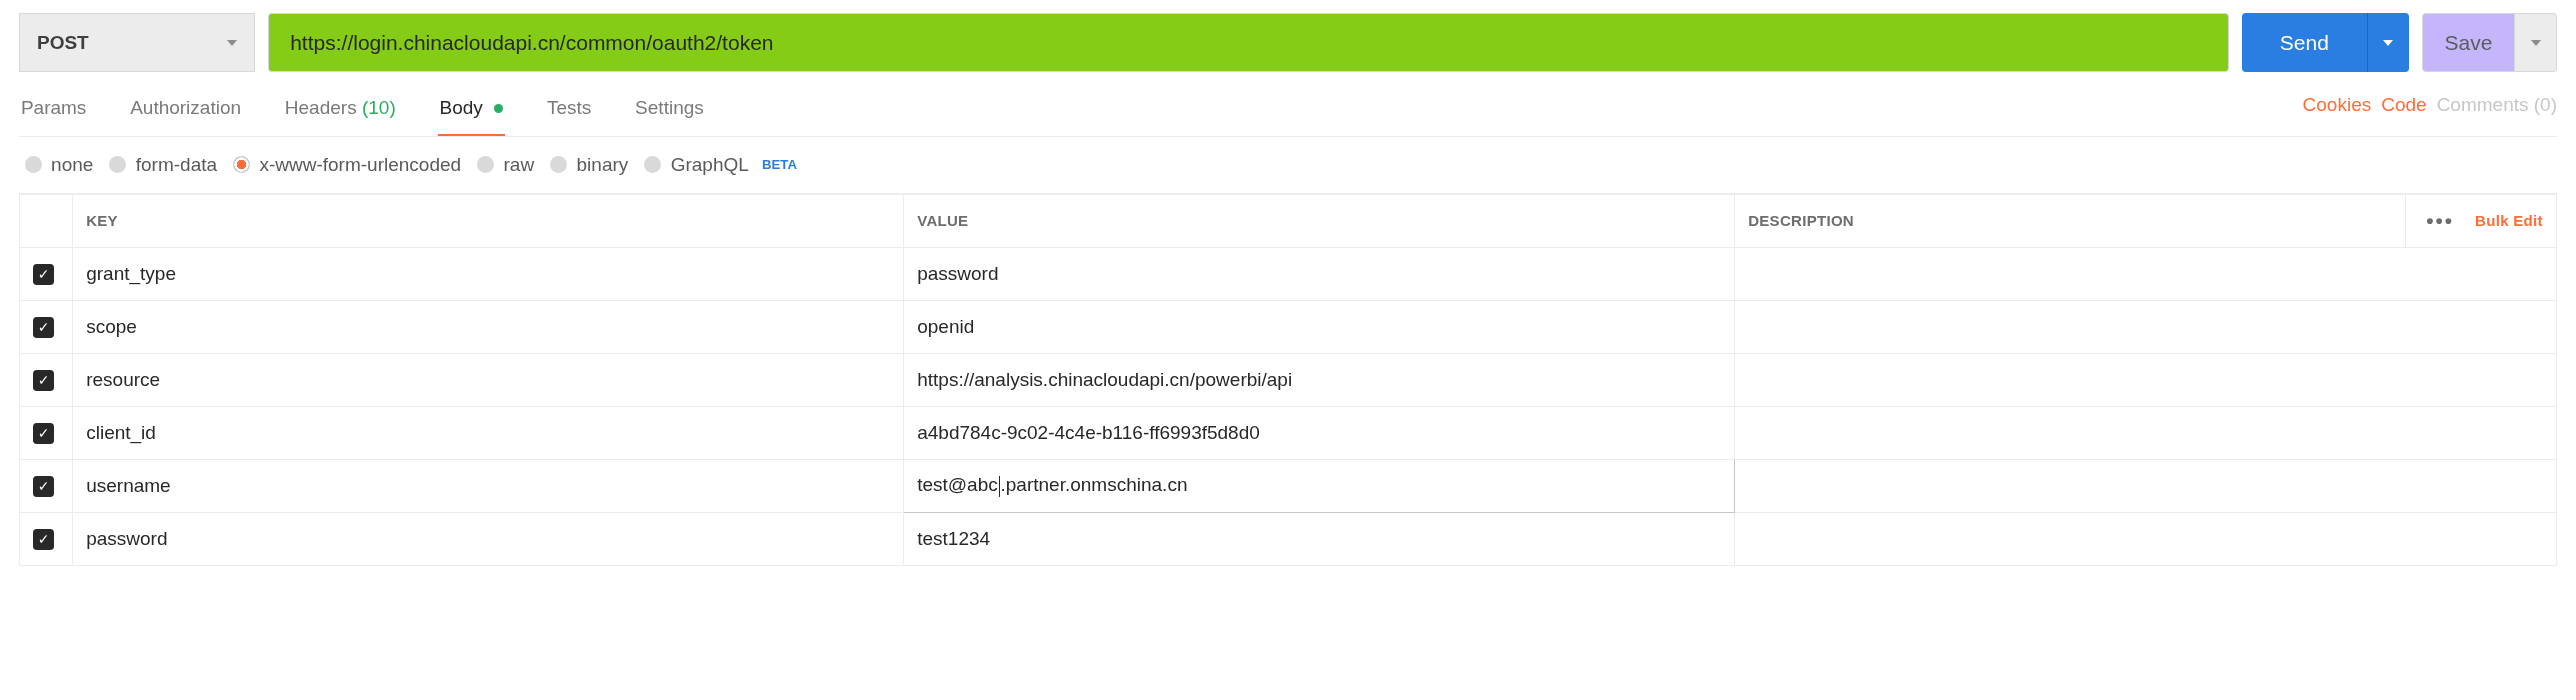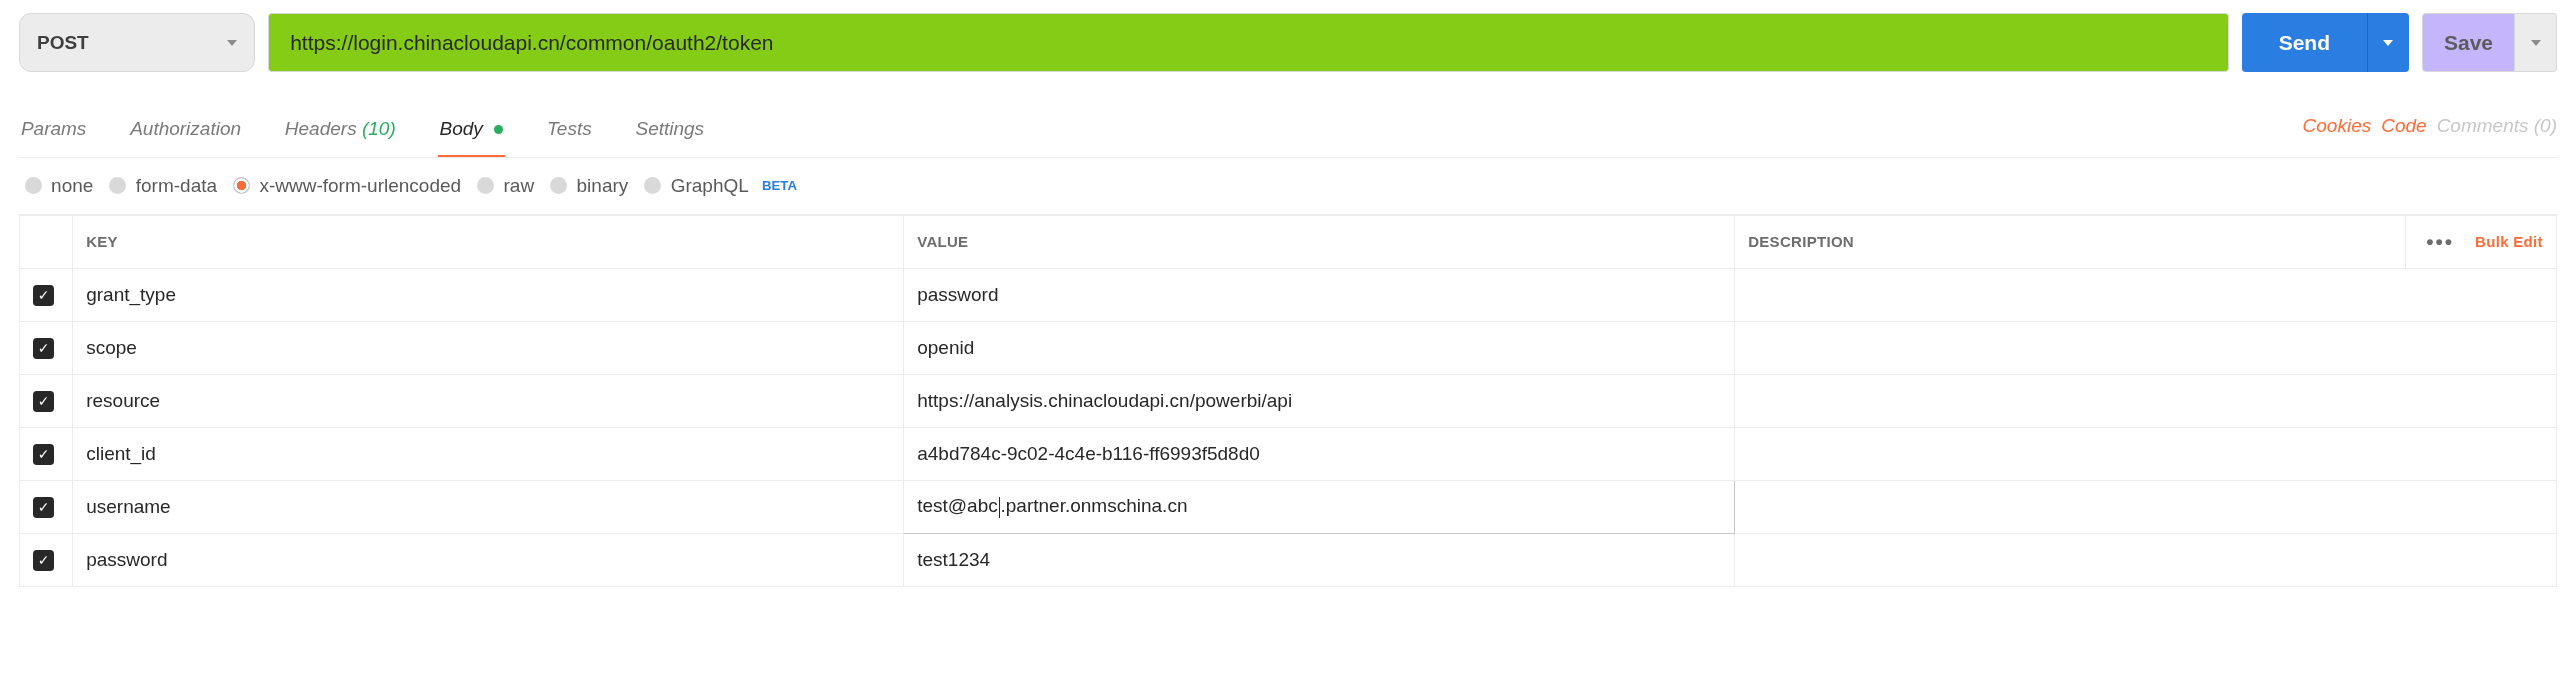--- a/index.html
+++ b/index.html
@@ -10,43 +10,43 @@
     background: #fff;
     width: 2576px;
     transform-origin: 0 0;
   }
   .container { padding: 13.2px 19px 0 19px; }
 
   
   .request-row { display: flex; gap: 13.2px; align-items: stretch; }
   .method-select {
     display: flex; align-items: center; justify-content: space-between;
-    background: #ececec; border: 0.9px solid #d8d8d8; border-radius: 12px;
+    background: #ececec; border: 0.9px solid #d8d8d8; border-radius: 0;
     padding: 0 17px; width: 236px; height: 59px; cursor: pointer;
   }
   .method-label { font-weight: 600; font-size: 19px; color: #3f3f3f; }
   .chevron-down { width: 0; height: 0; border-left: 5.7px solid transparent; border-right: 5.7px solid transparent; border-top: 6.6px solid #8c8c8c; }
   .url-input {
     flex: 1; background: #84cc16; border: 0.9px solid #d8d8d8; border-radius: 3.8px;
     padding: 0 21px; height: 59px; font-size: 21px; color: #282828; outline: none;
   }
   .btn {
     display: flex; align-items: center; justify-content: center;
-    height: 59px; border-radius: 3.8px; font-size: 21px; font-weight: 700; cursor: pointer;
+    height: 59px; border-radius: 3.8px; font-size: 21px; font-weight: 400; cursor: pointer;
   }
   .btn-send-wrap { display: flex; }
   .btn-send { background: #2a7de1; color: #fff; border: none; width: 125px; border-radius: 3.8px 0 0 3.8px; }
   .btn-send-caret { background: #2a7de1; border: none; border-left: 0.9px solid #1e66c0; width: 42px; border-radius: 0 3.8px 3.8px 0; display:flex;align-items:center;justify-content:center; }
   .btn-send-caret .chevron-down { border-top-color: #fff; }
   .btn-save-wrap { display: flex; }
   .btn-save { background: #c4b5fd; color: #5c5c5c; border: 0.9px solid #d8d8d8; width: 93px; border-radius: 3.8px 0 0 3.8px; }
   .btn-save-caret { background: #ececec; border: 0.9px solid #d8d8d8; border-left: none; width: 42px; border-radius: 0 3.8px 3.8px 0; display:flex;align-items:center;justify-content:center; }
 
   
-  .tabs-row { display: flex; align-items: center; justify-content: space-between; margin-top: 36px; border-bottom: 0.9px solid #ececec; font-style: italic; }
+  .tabs-row { display: flex; align-items: center; justify-content: space-between; margin-top: 15px; border-bottom: 0.9px solid #ececec; }
   .tabs-left { display: flex; gap: 40px; }
   .tab { padding: 9.4px 1.9px 17px 1.9px; font-size: 19px; color: #7a7a7a; cursor: pointer; position: relative; }
   .tab.active { color: #282828; }
   .tab.active::after { content:""; position:absolute; left:0; right:0; bottom:-0.9px; height:2.8px; background:#ff6c37; }
   .tab .count { color: #27ae60; }
   .body-dot { display:inline-block; width:9.4px; height:9.4px; border-radius:50%; background:#27ae60; margin-left:5.7px; vertical-align:middle; }
   .tabs-right { display:flex; gap:10px; font-size:19px; padding-bottom:13.2px; }
   .link-orange { color:#ff6c37; cursor:pointer; }
   .link-muted  { color:#c7c7c7; cursor:pointer; }
 

